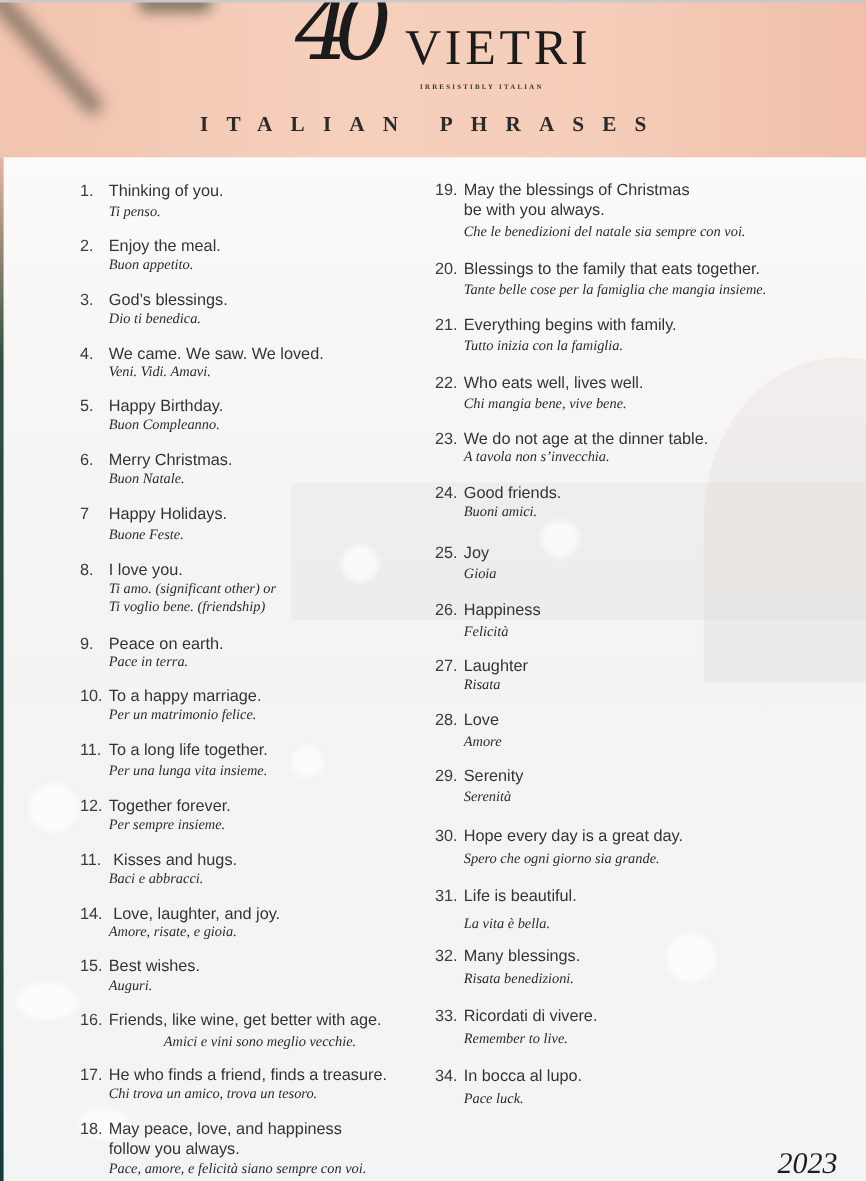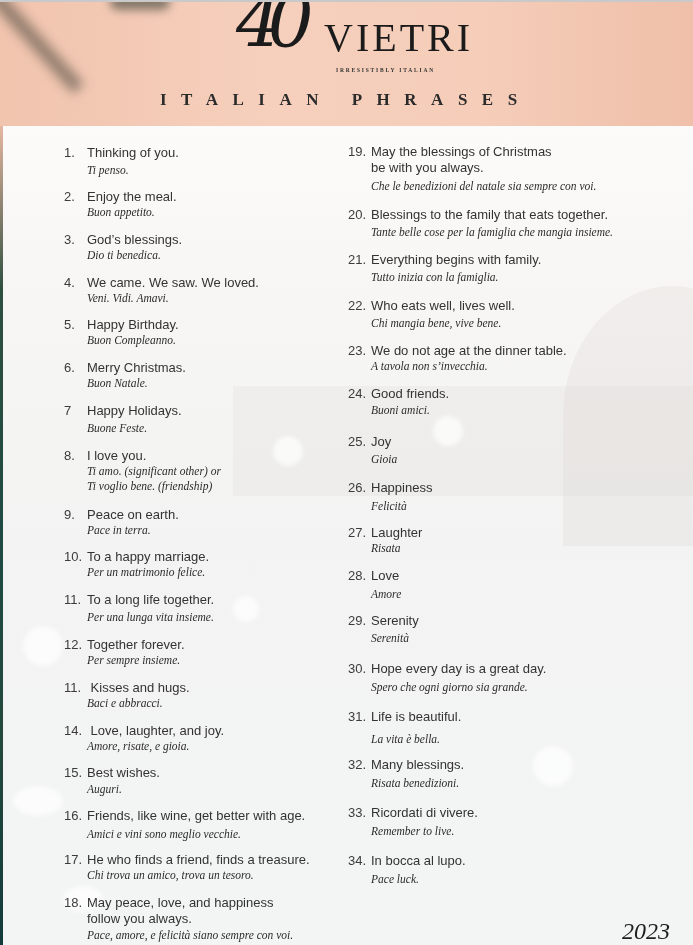--- a/index.html
+++ b/index.html
@@ -173,21 +173,21 @@
         <span class="it" style="top:16px;">Amore, risate, e gioia.</span>
       </div>
     <div class="item" style="top:639px;">
         <span class="num">15.</span>
         <span class="en">Best wishes.</span>
         <span class="it" style="top:17px;">Auguri.</span>
       </div>
     <div class="item" style="top:682px;">
         <span class="num">16.</span>
         <span class="en">Friends, like wine, get better with age.</span>
-        <span class="it" style="top:19px;">Amici e vini sono meglio vecchie.</span>
+        <span class="it" style="top:19px;margin-left:44px;">Amici e vini sono meglio vecchie.</span>
       </div>
     <div class="item" style="top:726px;">
         <span class="num">17.</span>
         <span class="en">He who finds a friend, finds a treasure.</span>
         <span class="it" style="top:16px;">Chi trova un amico, trova un tesoro.</span>
       </div>
     <div class="item" style="top:769px;">
         <span class="num">18.</span>
         <span class="en">May peace, love, and happiness
 follow you always.</span>

